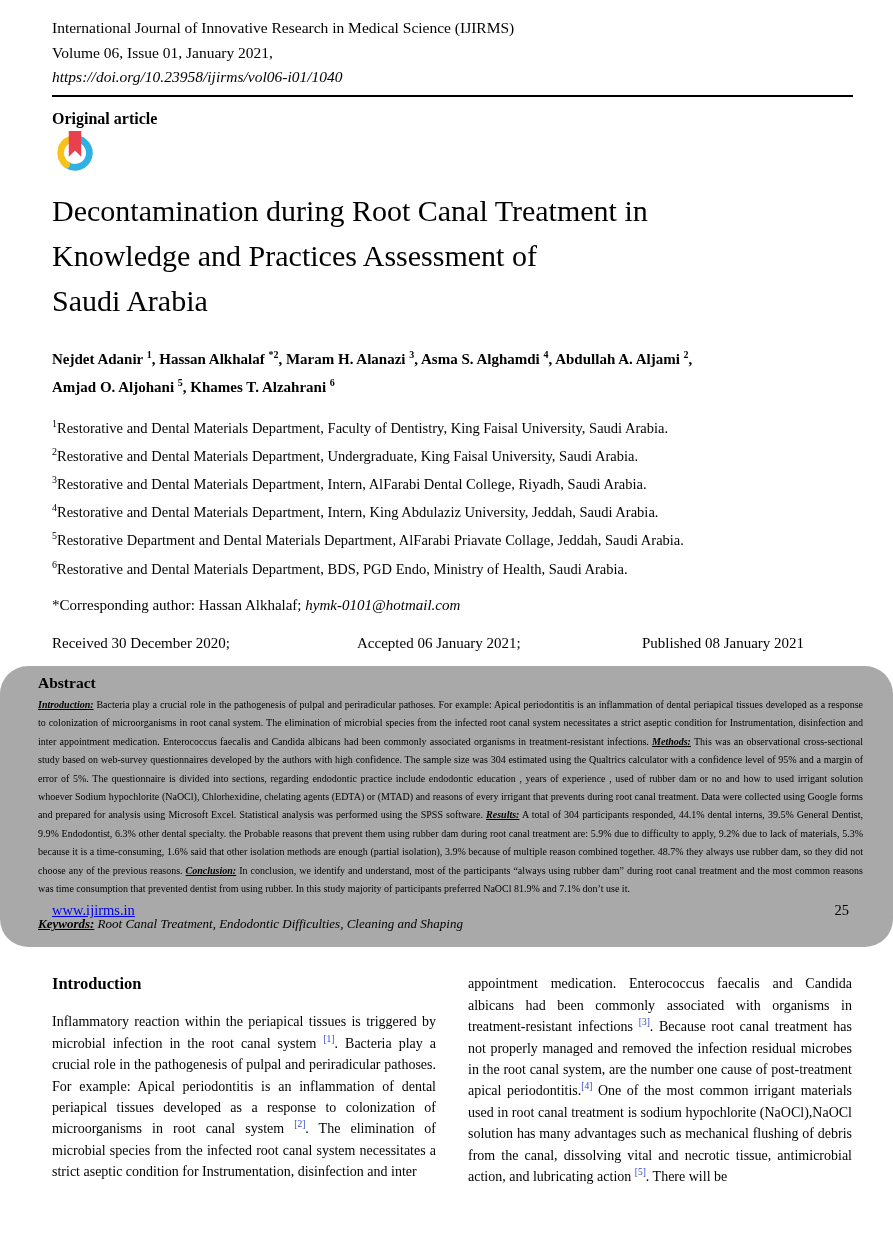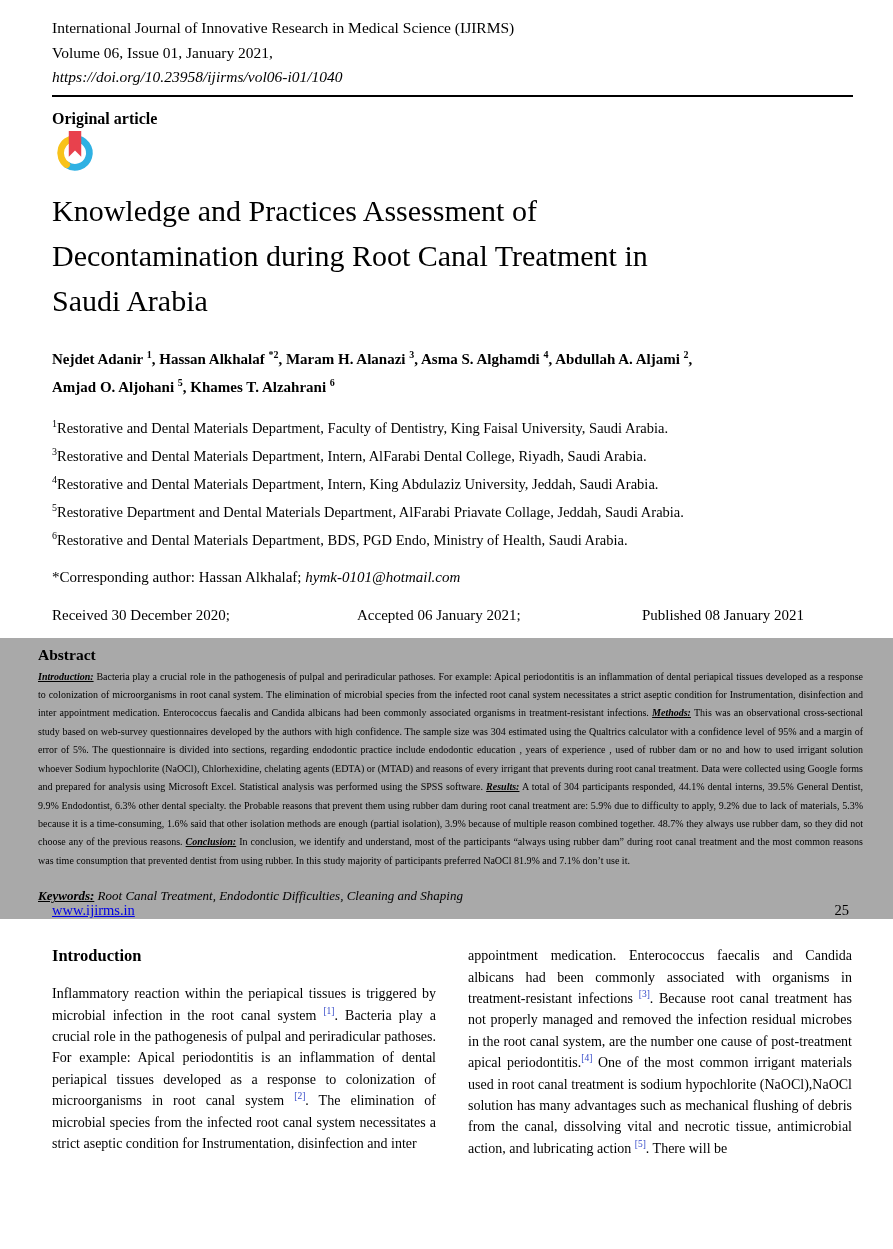--- a/index.html
+++ b/index.html
@@ -20,21 +20,21 @@
   .authors { margin-top: 20px; font-weight: bold; font-size: 15px; line-height: 23px; }
   .authors sup, .affil sup { font-size: 10px; }
 
   .affils { margin-top: 13px; font-size: 14.5px; line-height: 23.4px; }
 
   .corresponding { margin-top: 14px; font-size: 15px; line-height: 21px; }
   .email { font-style: italic; }
 
   .dates { display: grid; grid-template-columns: 305px 285px auto; margin-top: 17px; font-size: 15px; line-height: 20px; }
 
-  .abstract-block { background: #a9a9a9; margin: 13px -40px 0 -52px; padding: 6px 30px 14px 38px; }
+  .abstract-block { background: #a9a9a9; margin: 13px -40px 0 -52px; padding: 6px 30px 14px 38px; border-radius: 28px; }
   .abstract-heading { font-weight: bold; font-size: 15.5px; line-height: 22px; }
   .abstract-body { margin: 2px 0 0 0; font-size: 10px; line-height: 18.4px; text-align: justify; }
   .seg-label { font-weight: bold; font-style: italic; text-decoration: underline; }
   .keywords { margin: 17px 0 0 0; font-style: italic; font-size: 13px; line-height: 18px; }
   .kw-label { font-weight: bold; text-decoration: underline; margin-top: 38px; }
 
   .columns { display: flex; gap: 32px; margin-top: 26px; }
   .col { width: 384px; }
   .section-heading { font-size: 16.5px; font-weight: bold; margin: 0 0 16px 0; line-height: 22px; }
   .body-par { margin: 0; font-size: 14px; line-height: 21.4px; text-align: justify; }
@@ -60,32 +60,33 @@
         <svg width="46" height="46" viewBox="0 0 48 48" aria-hidden="true">
           <path d="M 24 11 A 15 15 0 1 1 15.4 38.3" fill="none" stroke="#2fb1e3" stroke-width="7" stroke-linecap="round"></path>
           <path d="M 15.4 38.3 A 15 15 0 0 1 24 11" fill="none" stroke="#f8c21a" stroke-width="7" stroke-linecap="round"></path>
           <polygon points="17.5,3 30.5,3 30.5,30 24,23.5 17.5,30" fill="#e8414d"></polygon>
         </svg>
       </span>
     </div>
   </header>
 
   <h1 class="title">
+    <div>Decontamination during Root Canal Treatment in</div>
     <div>Knowledge and Practices Assessment of</div>
-    <div>Decontamination during Root Canal Treatment in</div>
     <div>Saudi Arabia</div>
   </h1>
 
   <div class="authors">
     <div><span>Nejdet Adanir </span><sup>1</sup><span>, </span><span>Hassan Alkhalaf </span><sup>*2</sup><span>, </span><span>Maram H. Alanazi </span><sup>3</sup><span>, </span><span>Asma S. Alghamdi </span><sup>4</sup><span>, </span><span>Abdullah A. Aljami </span><sup>2</sup><span>,</span></div>
     <div><span>Amjad O. Aljohani </span><sup>5</sup><span>, </span><span>Khames T. Alzahrani </span><sup>6</sup><span></span></div>
   </div>
 
   <div class="affils">
     <div class="affil"><sup>1</sup><span>Restorative and Dental Materials Department, Faculty of Dentistry, King Faisal University, Saudi Arabia.</span></div>
+    <div class="affil"><sup>2</sup><span>Restorative and Dental Materials Department, Undergraduate, King Faisal University, Saudi Arabia.</span></div>
     <div class="affil"><sup>3</sup><span>Restorative and Dental Materials Department, Intern, AlFarabi Dental College, Riyadh, Saudi Arabia.</span></div>
     <div class="affil"><sup>4</sup><span>Restorative and Dental Materials Department, Intern, King Abdulaziz University, Jeddah, Saudi Arabia.</span></div>
     <div class="affil"><sup>5</sup><span>Restorative Department and Dental Materials Department, AlFarabi Priavate Collage, Jeddah, Saudi Arabia.</span></div>
     <div class="affil"><sup>6</sup><span>Restorative and Dental Materials Department, BDS, PGD Endo, Ministry of Health, Saudi Arabia.</span></div>
   </div>
 
   <div class="corresponding"><span>*Corresponding author: Hassan Alkhalaf; </span><span class="email">hymk-0101@hotmail.com</span></div>
 
   <div class="dates">
     <span>Received 30 December 2020;</span>

